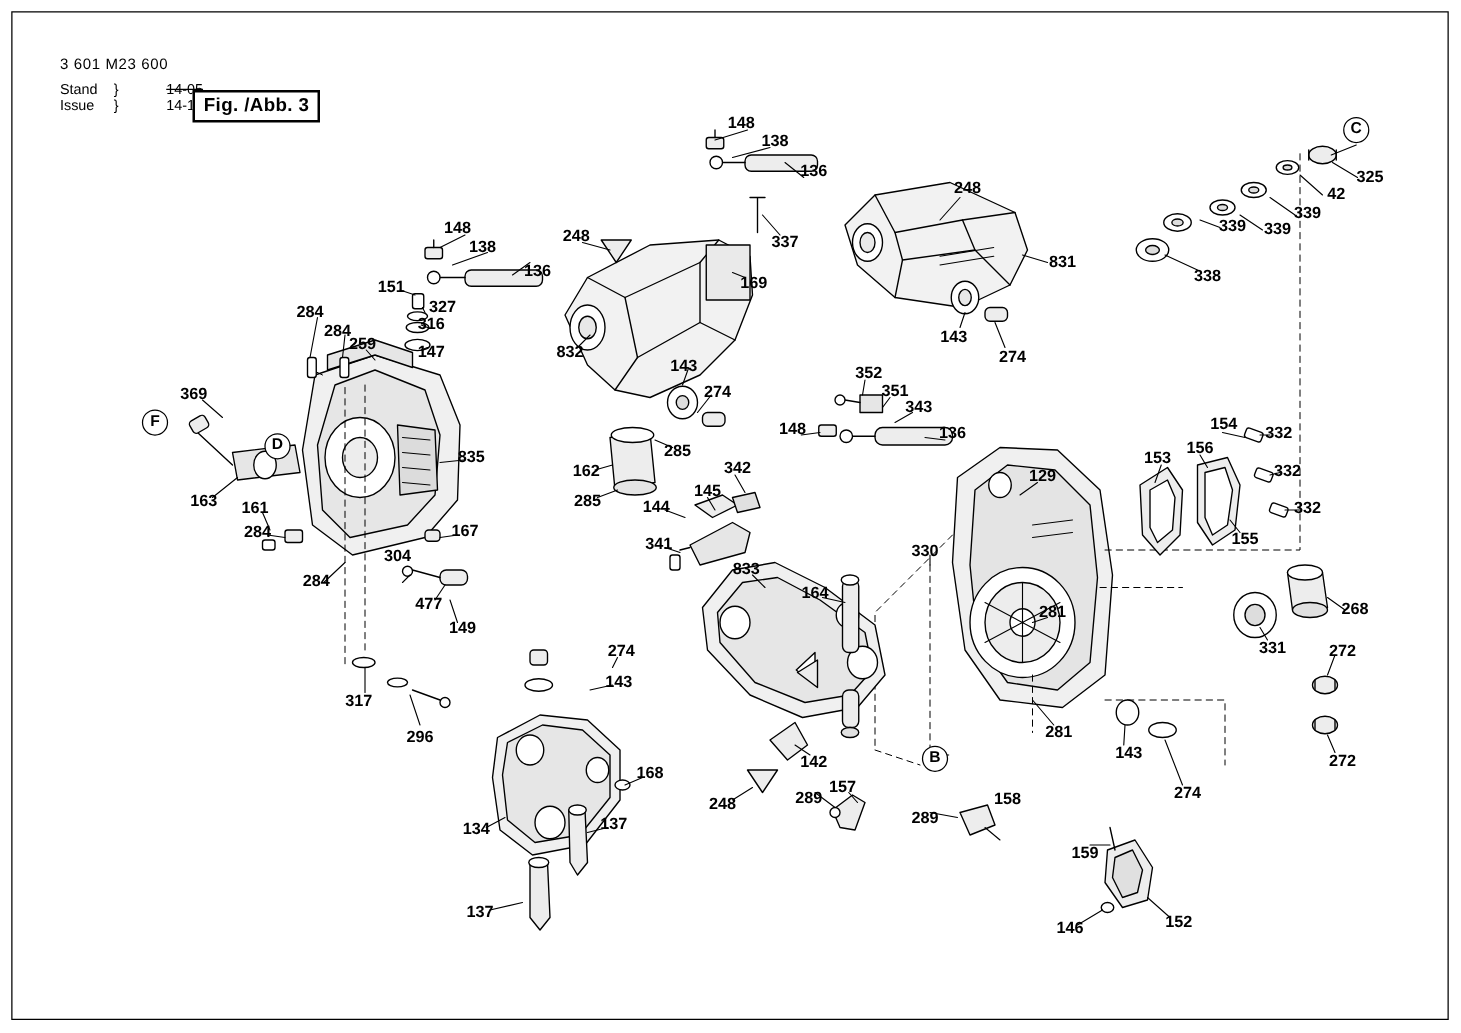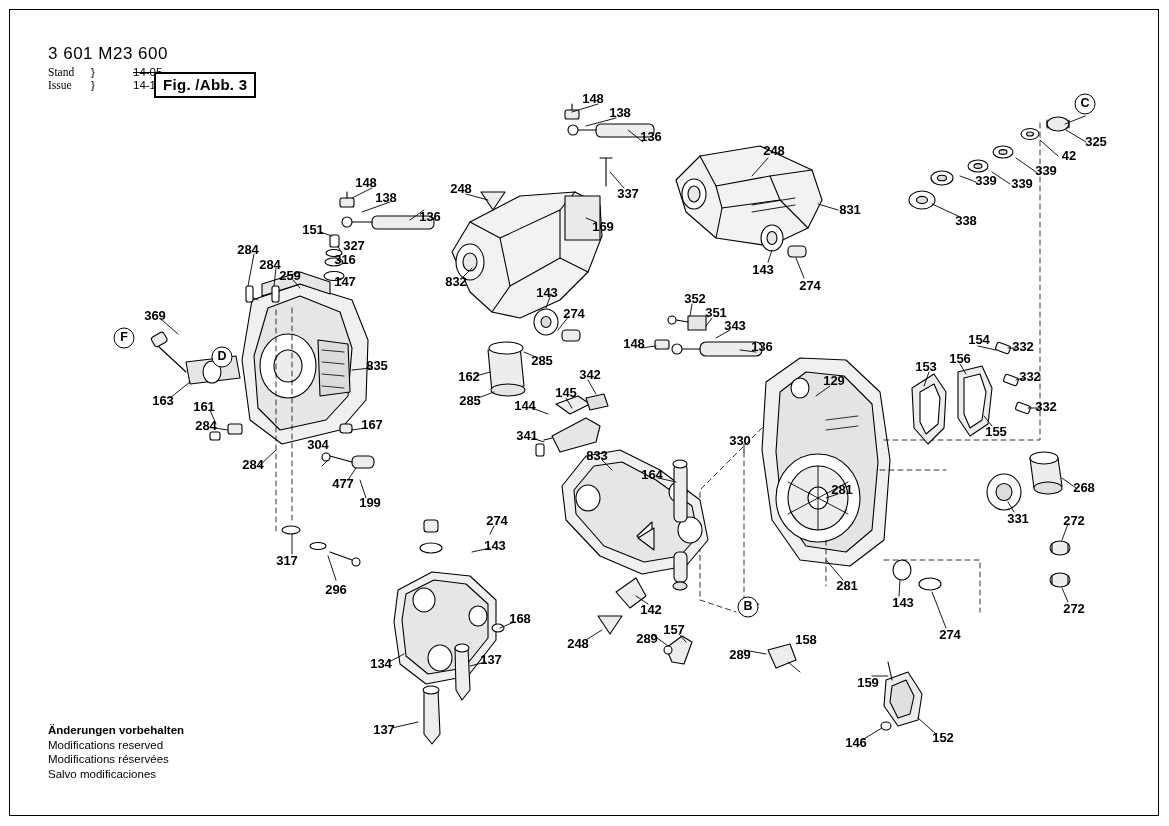--- a/index.html
+++ b/index.html
@@ -32,32 +32,32 @@
     position: absolute;
     left: 48px;
     top: 44px;
     width: 420px;
     height: 60px;
   }
   #part-number {
     position: absolute;
     left: 0;
     top: 0;
-    font-size: 17px;
+    font-size: 12px;
     letter-spacing: 0.5px;
     font-weight: normal;
   }
   #stand-issue {
     position: absolute;
     left: 0;
     top: 22px;
     font-size: 11.5px;
     line-height: 13px;
   }
-  #stand-issue .row { white-space: nowrap; font-family: Liberation Serif, serif; }
+  #stand-issue .row { white-space: nowrap; }
   #brace {
     position: absolute;
     left: 43px;
     top: 22px;
     font-size: 11.5px;
     line-height: 13px;
   }
   #dates {
     position: absolute;
     left: 57px;
@@ -491,21 +491,21 @@
     <div class="lbl" style="left:290px;top:275px">259</div>
     <div class="lbl" style="left:155px;top:315px">369</div>
     <div class="lbl" style="left:377px;top:365px">835</div>
     <div class="lbl" style="left:163px;top:400px">163</div>
     <div class="lbl" style="left:204px;top:406px">161</div>
     <div class="lbl" style="left:206px;top:425px">284</div>
     <div class="lbl" style="left:372px;top:424px">167</div>
     <div class="lbl" style="left:253px;top:464px">284</div>
     <div class="lbl" style="left:318px;top:444px">304</div>
     <div class="lbl" style="left:343px;top:483px">477</div>
-    <div class="lbl" style="left:370px;top:502px">199</div>
+    <div class="lbl" style="left:370px;top:502px">149</div>
     <div class="lbl" style="left:287px;top:560px">317</div>
     <div class="lbl" style="left:336px;top:589px">296</div>
     <div class="lbl" style="left:469px;top:376px">162</div>
     <div class="lbl" style="left:542px;top:360px">285</div>
     <div class="lbl" style="left:470px;top:400px">285</div>
     <div class="lbl" style="left:590px;top:374px">342</div>
     <div class="lbl" style="left:566px;top:392px">145</div>
     <div class="lbl" style="left:525px;top:405px">144</div>
     <div class="lbl" style="left:527px;top:435px">341</div>
     <div class="lbl" style="left:695px;top:298px">352</div>
@@ -542,20 +542,14 @@
     <div class="lbl" style="left:578px;top:643px">248</div>
     <div class="lbl" style="left:647px;top:638px">289</div>
     <div class="lbl" style="left:674px;top:629px">157</div>
     <div class="lbl" style="left:740px;top:654px">289</div>
     <div class="lbl" style="left:806px;top:639px">158</div>
     <div class="lbl" style="left:868px;top:682px">159</div>
     <div class="lbl" style="left:856px;top:742px">146</div>
     <div class="lbl" style="left:943px;top:737px">152</div>
   </div>
 
-  <div id="footer">
-    <div>Änderungen vorbehalten</div>
-    <div>Modifications reserved</div>
-    <div>Modifications réservées</div>
-    <div>Salvo modificaciones</div>
-  </div>
 
 </div>
 
 </body></html>

